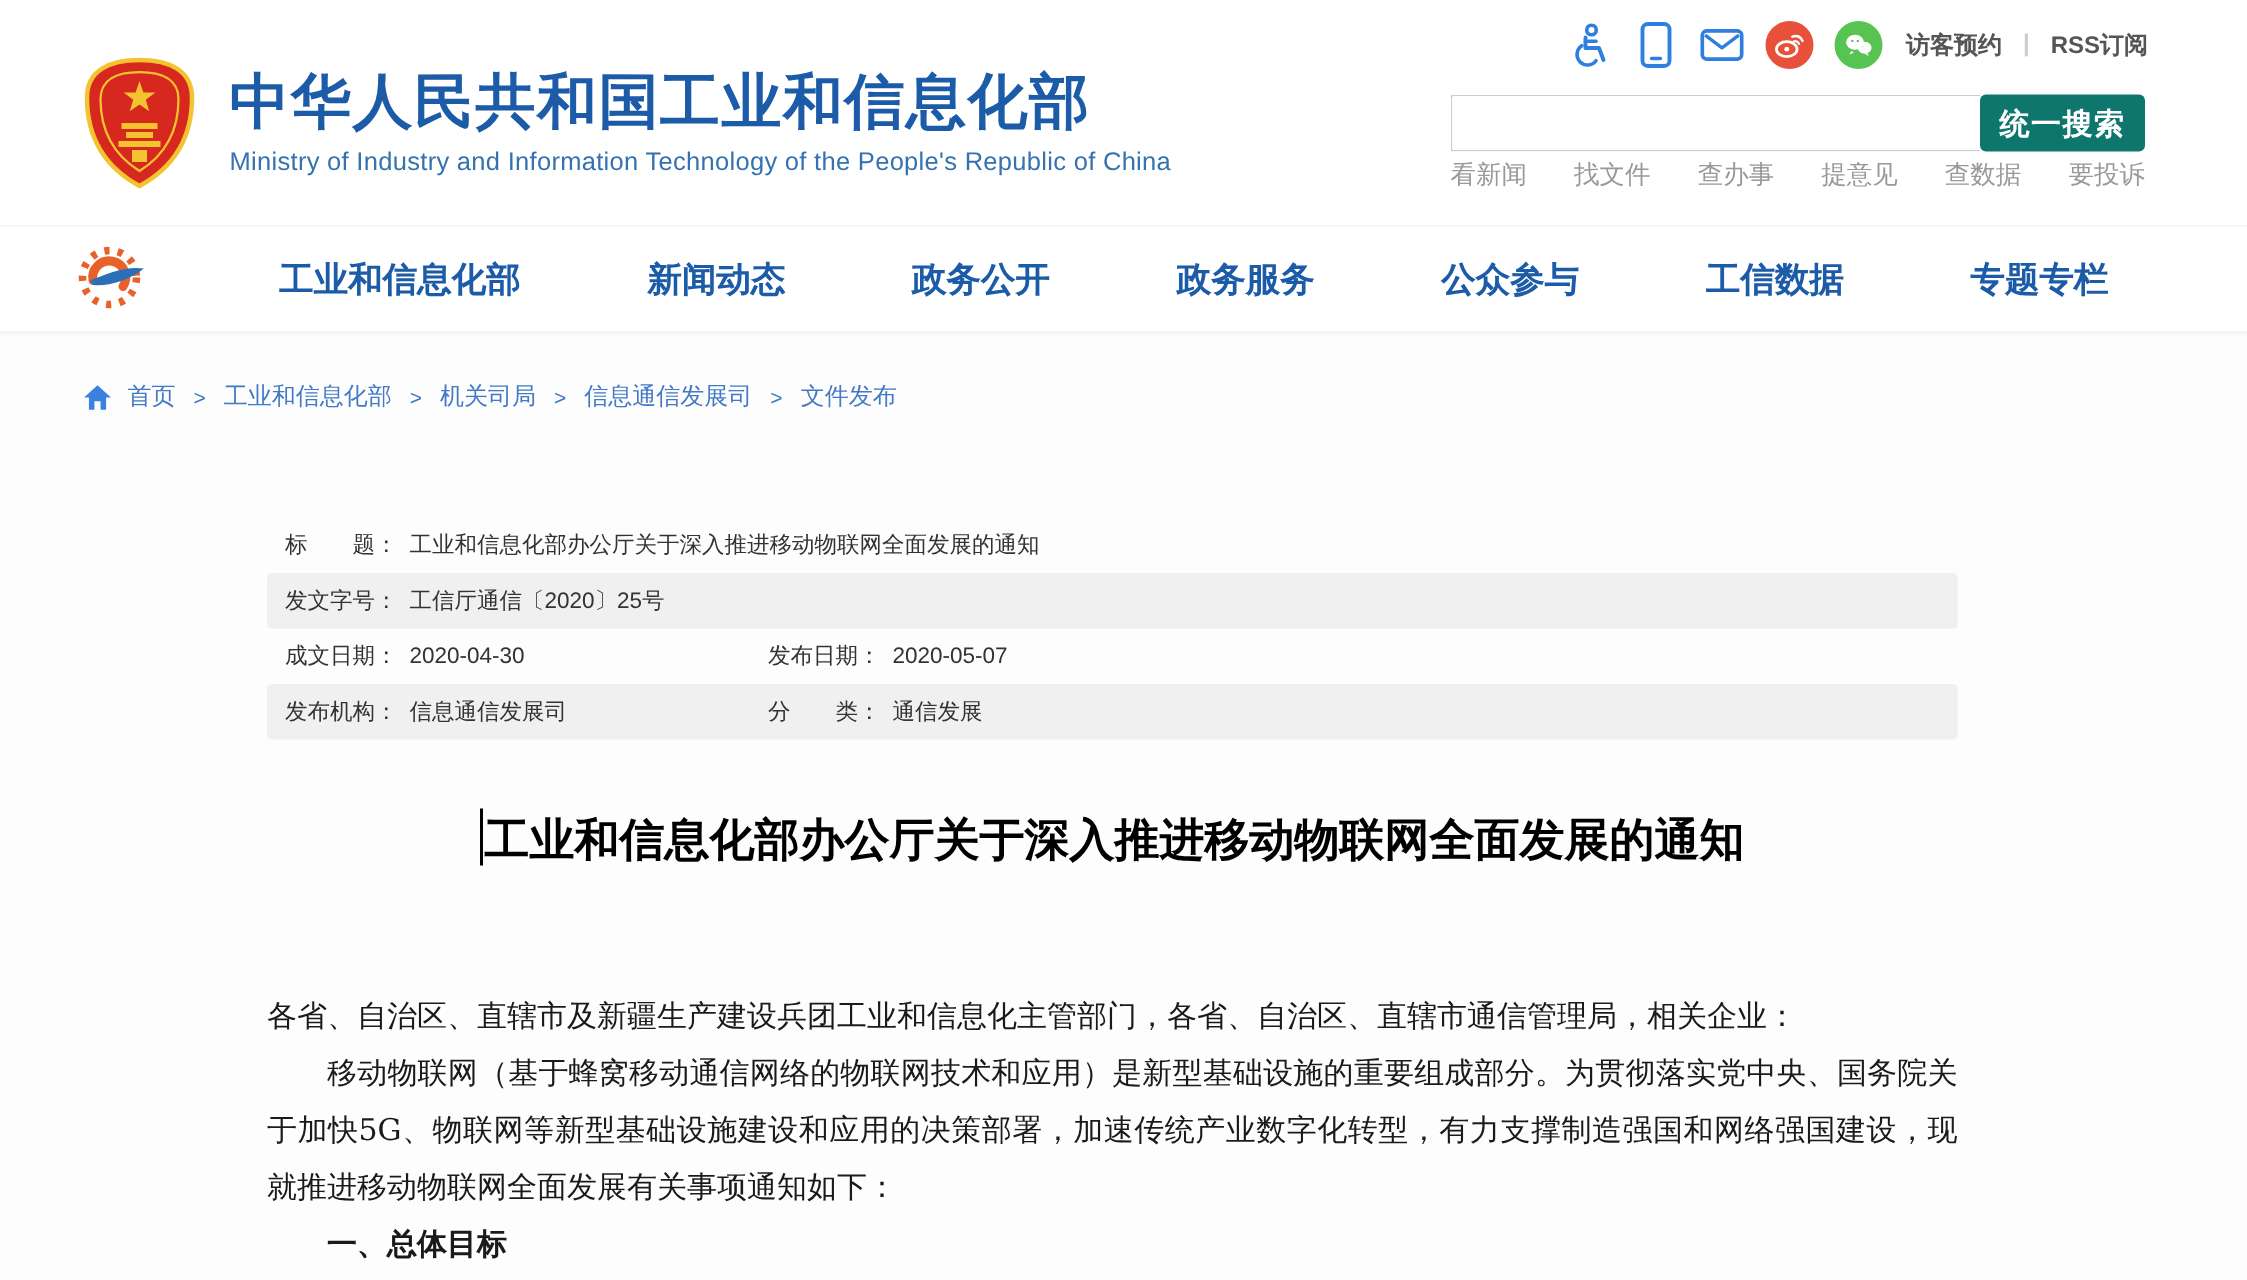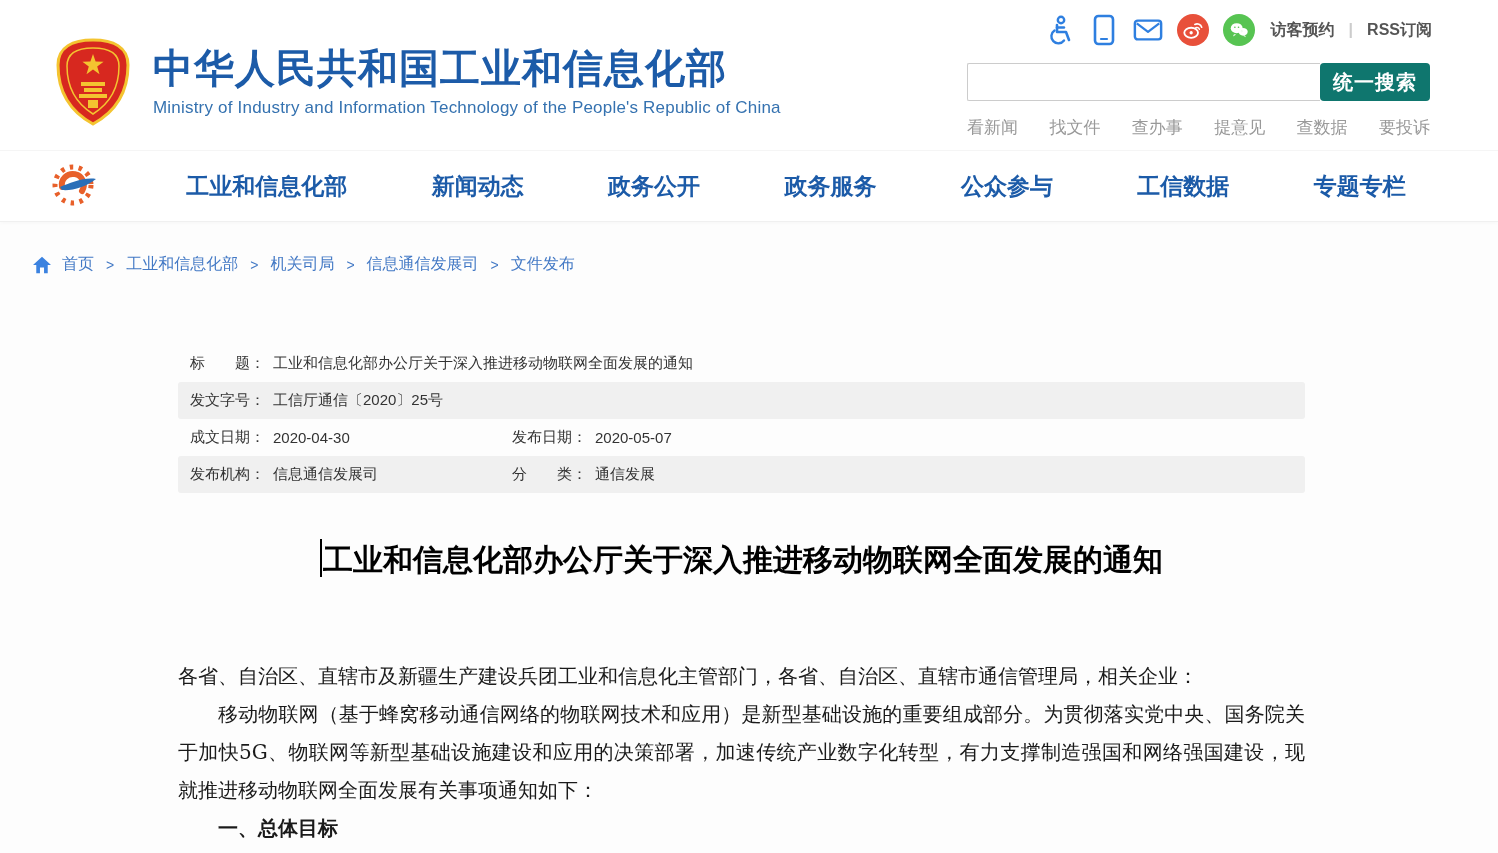--- a/index.html
+++ b/index.html
@@ -21,33 +21,33 @@
   .tb-weibo { background: #e8503a; }
   .tb-wechat { background: #57c452; }
   .topbar-links { display: flex; align-items: center; margin-left: 16px; font-size: 16px; color: #555; font-weight: bold; }
   .topbar-links .sep { color: #ccc; margin: 0 14px; }
   .topbar-links a { color: #555; text-decoration: none; cursor: pointer; }
 
   .search-area { position: absolute; left: 967px; top: 63px; width: 463px; }
   .search-row { display: flex; height: 38px; }
   .search-input { flex: 1; border: 1px solid #ccc; border-right: none; background: #fff; outline: none; padding: 0 10px; font-size: 16px; border-radius: 2px 0 0 2px; }
   .search-btn { width: 110px; background: #0f766e; color: #fff; font-size: 20px; font-weight: bold; border: none; border-radius: 4px; cursor: pointer; letter-spacing: 1px; }
-  .quick-links { display: flex; justify-content: space-between; margin-top: 15px; font-size: 17px; color: #999; }
+  .quick-links { display: flex; justify-content: space-between; margin-top: 4px; font-size: 17px; color: #999; }
   .quick-links span { cursor: pointer; }
 
   
   .nav { position: relative; width: 100%; height: 72px; background: #ffffff; border-top: 1px solid #f5f5f5; border-bottom: 1px solid #f0f0f0; box-shadow: 0 2px 3px rgba(0,0,0,0.02); display: flex; align-items: center; }
   .nav-logo { width: 58px; height: 58px; margin-left: 46px; flex: 0 0 auto; }
   .nav-items { flex: 1; display: flex; justify-content: space-around; margin-left: 40px; margin-right: 50px; }
   .nav-item { font-size: 23px; font-weight: bold; color: #1c5ba8; cursor: pointer; white-space: nowrap; }
 
   
   .page-lower { width: 100%; height: 631px; background: #fdfdfd; }
 
-  .breadcrumb { display: flex; align-items: center; padding: 32px 0 0 32px; font-size: 16px; color: #4379c5; }
+  .breadcrumb { display: flex; align-items: center; padding: 32px 0 0 55px; font-size: 16px; color: #4379c5; }
   .breadcrumb .crumb { color: #4379c5; cursor: pointer; text-decoration: none; }
   .breadcrumb .bc-sep { margin: 0 12px; color: #4379c5; font-size: 14px; }
   .home-icon { width: 20px; height: 18px; margin-right: 10px; }
 
   
   .content { width: 1127px; margin-left: 178px; }
   .meta-table { margin-top: 70px; }
   .meta-row { height: 37px; display: flex; align-items: center; padding-left: 12px; font-size: 15px; color: #333; border-radius: 3px; }
   .meta-row.gray { background: #f0f0f0; }
   .meta-label { white-space: pre; }

